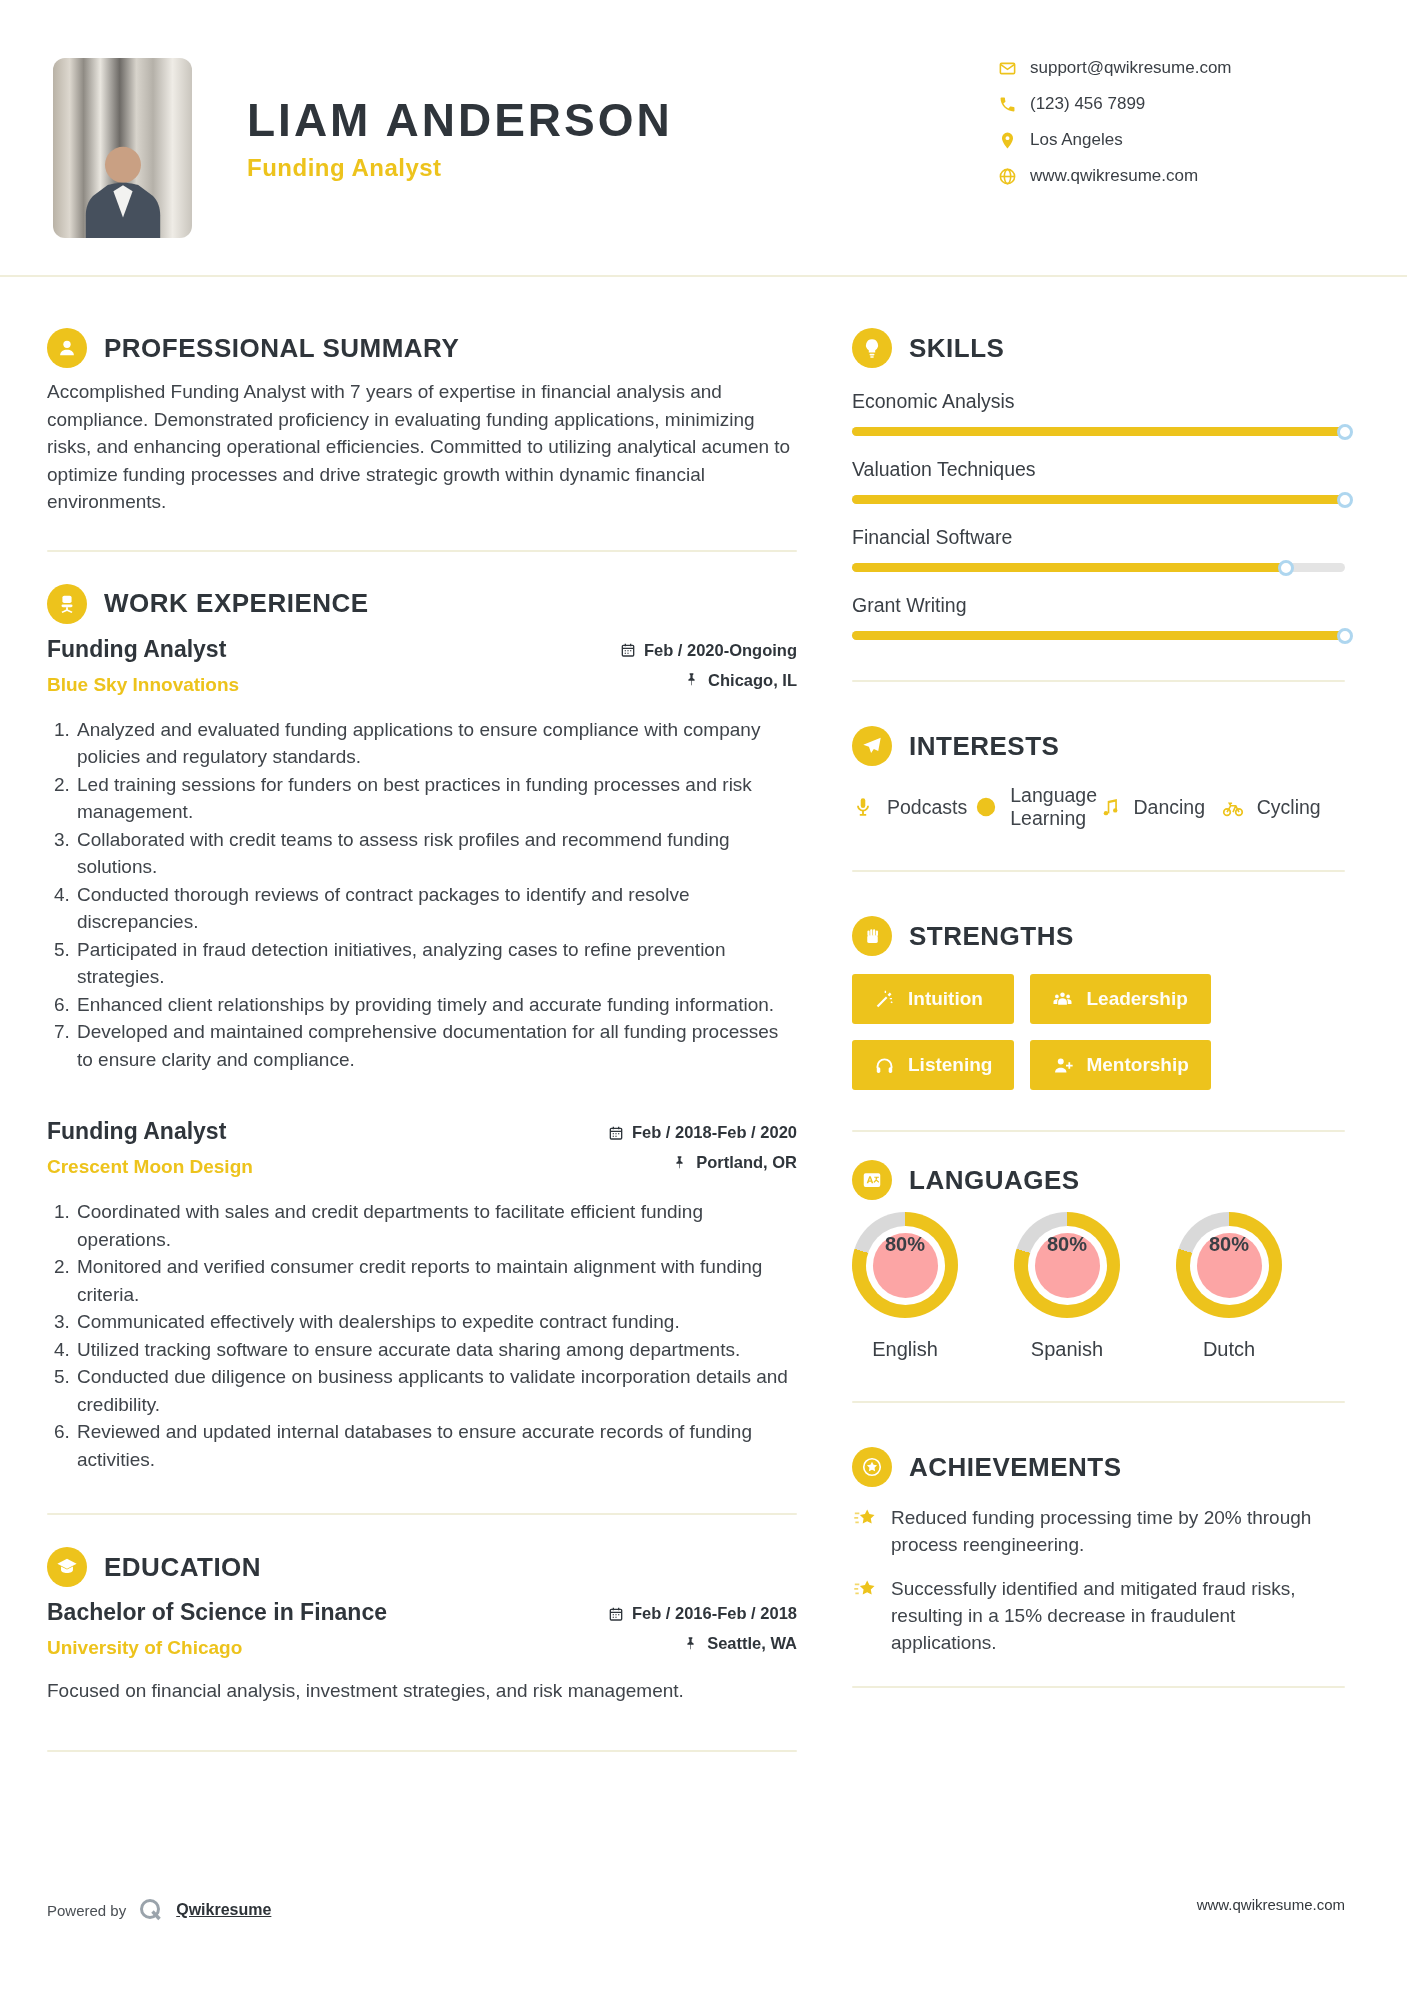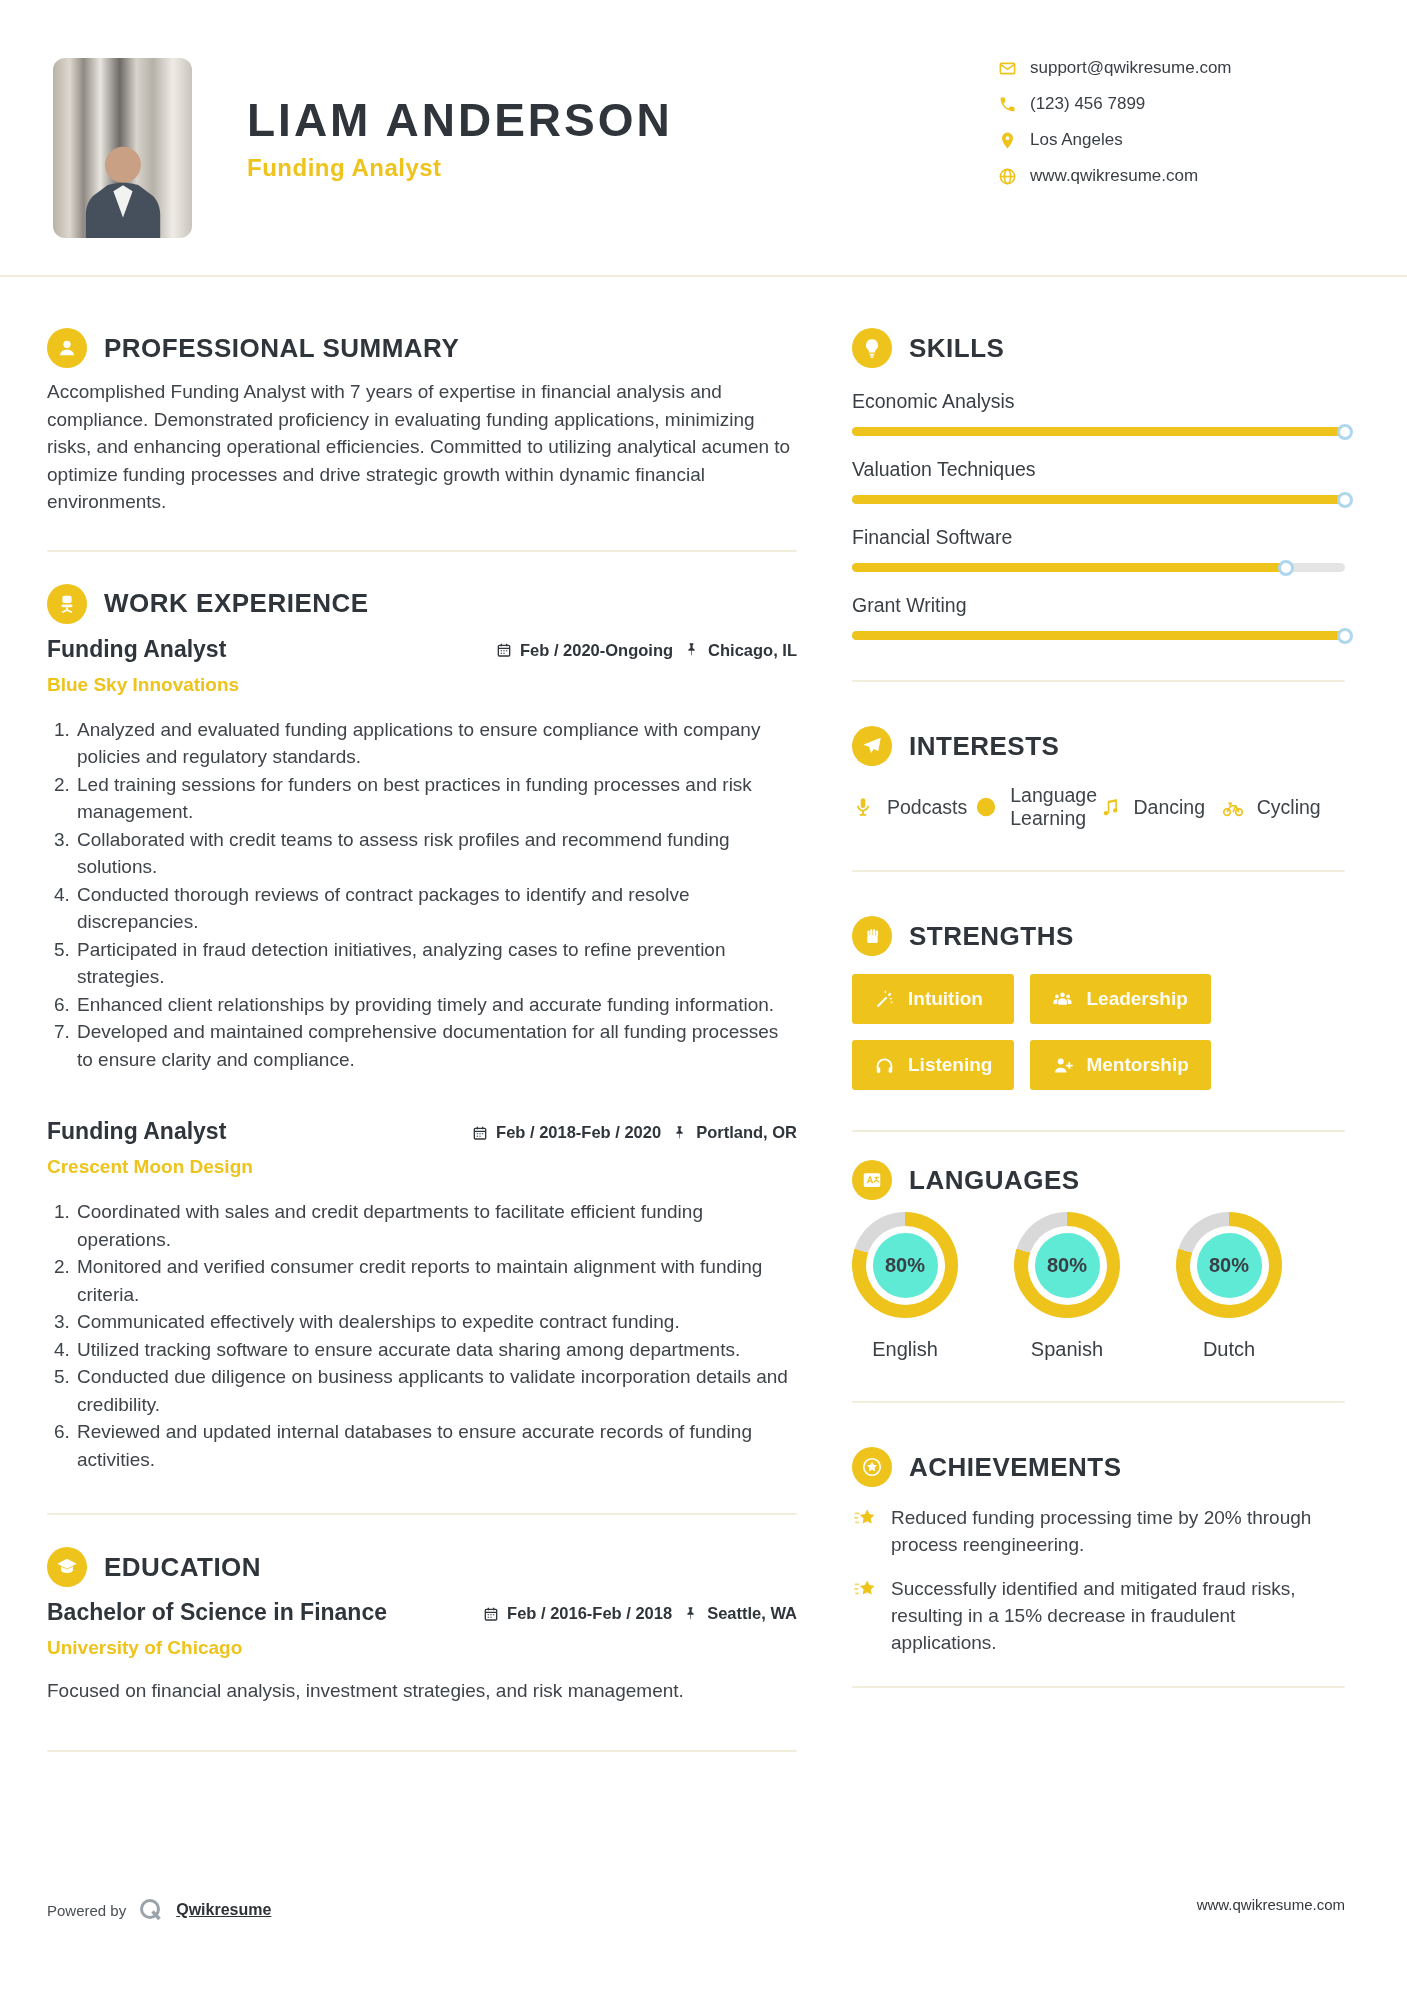--- a/index.html
+++ b/index.html
@@ -35,21 +35,21 @@
 
   .sec-header{display:flex;align-items:center;gap:17px;height:40px}
   .sec-icon{width:40px;height:40px;border-radius:50%;background:var(--accent);color:#fff;display:flex;align-items:center;justify-content:center;flex:0 0 40px}
   .sec-title{font-size:26px;font-weight:700;letter-spacing:.5px;color:var(--heading)}
 
   .summary-text{margin-top:10px;font-size:19px;line-height:27.5px;color:var(--body)}
 
   .job-head{display:flex;justify-content:space-between;margin-top:12px}
   .job-title{font-size:23px;font-weight:700;color:var(--heading)}
   .company{margin-top:11px;font-size:19px;font-weight:700;color:var(--accent)}
-  .job-meta{display:flex;flex-direction:row;align-items:flex-start;gap:11px;padding-top:5px}
+  .job-meta{display:flex;flex-direction:column;align-items:flex-end;gap:11px;padding-top:5px}
   .meta-row{display:flex;align-items:center;gap:8px;font-size:16.5px;font-weight:700;color:var(--heading)}
   .micon{width:16px;height:16px;display:inline-flex;color:#2f353b}
   .bullets{margin:20px 0 0;padding-left:28px;font-size:19px;line-height:27.5px;color:var(--body)}
   .bullets li{padding-left:2px}
   .edu-desc{margin-top:18px;font-size:19px;line-height:27.5px}
 
   
   .skill-item{margin-top:8px}
   .skill-name{font-size:19.5px;color:#3a3f45;line-height:26px;margin-top:20px}
   .skill-item:first-of-type .skill-name{margin-top:6px}
@@ -67,21 +67,21 @@
   .str-btn{display:flex;align-items:center;gap:13px;background:var(--accent);border:none;color:rgba(255,255,255,.96);
     font-family:inherit;font-size:19px;font-weight:700;padding:14px 22px;border-radius:3px;cursor:pointer}
   .str-icon{width:21px;height:21px;display:inline-flex;color:#fff}
 
   
   .lang-row{display:flex;gap:56px;margin-top:12px}
   .lang{display:flex;flex-direction:column;align-items:center;width:106px}
   .donut{width:106px;height:106px;border-radius:50%;background:conic-gradient(var(--accent) calc(var(--p)*1%),#D9D9D9 0);
     display:flex;align-items:center;justify-content:center}
   .donut-hole{width:79px;height:79px;border-radius:50%;background:#fff;display:flex;align-items:center;justify-content:center}
-  .donut-disc{width:65px;height:65px;border-radius:50%;background:#5eead4;display:flex;align-items:center;justify-content:center;
+  .donut-disc{width:65px;height:65px;border-radius:50%;background:#fca5a5;display:flex;align-items:flex-start;justify-content:center;
     font-size:20px;font-weight:700;color:#3a3f45}
   .lang-label{margin-top:20px;font-size:20px;color:#3a3f45}
 
   
   .ach-item{display:flex;gap:12px;margin-top:17px;font-size:19px;line-height:27px;color:var(--body)}
   .ach-icon{width:27px;height:27px;flex:0 0 27px;color:var(--accent);display:inline-flex;margin-top:1px}
 
   
   .footer{position:absolute;left:47px;right:62px;top:1896px;display:flex;justify-content:space-between;align-items:flex-start}
   .footer-left{display:flex;align-items:center;gap:11px;font-size:15px;color:#4a4f54}

